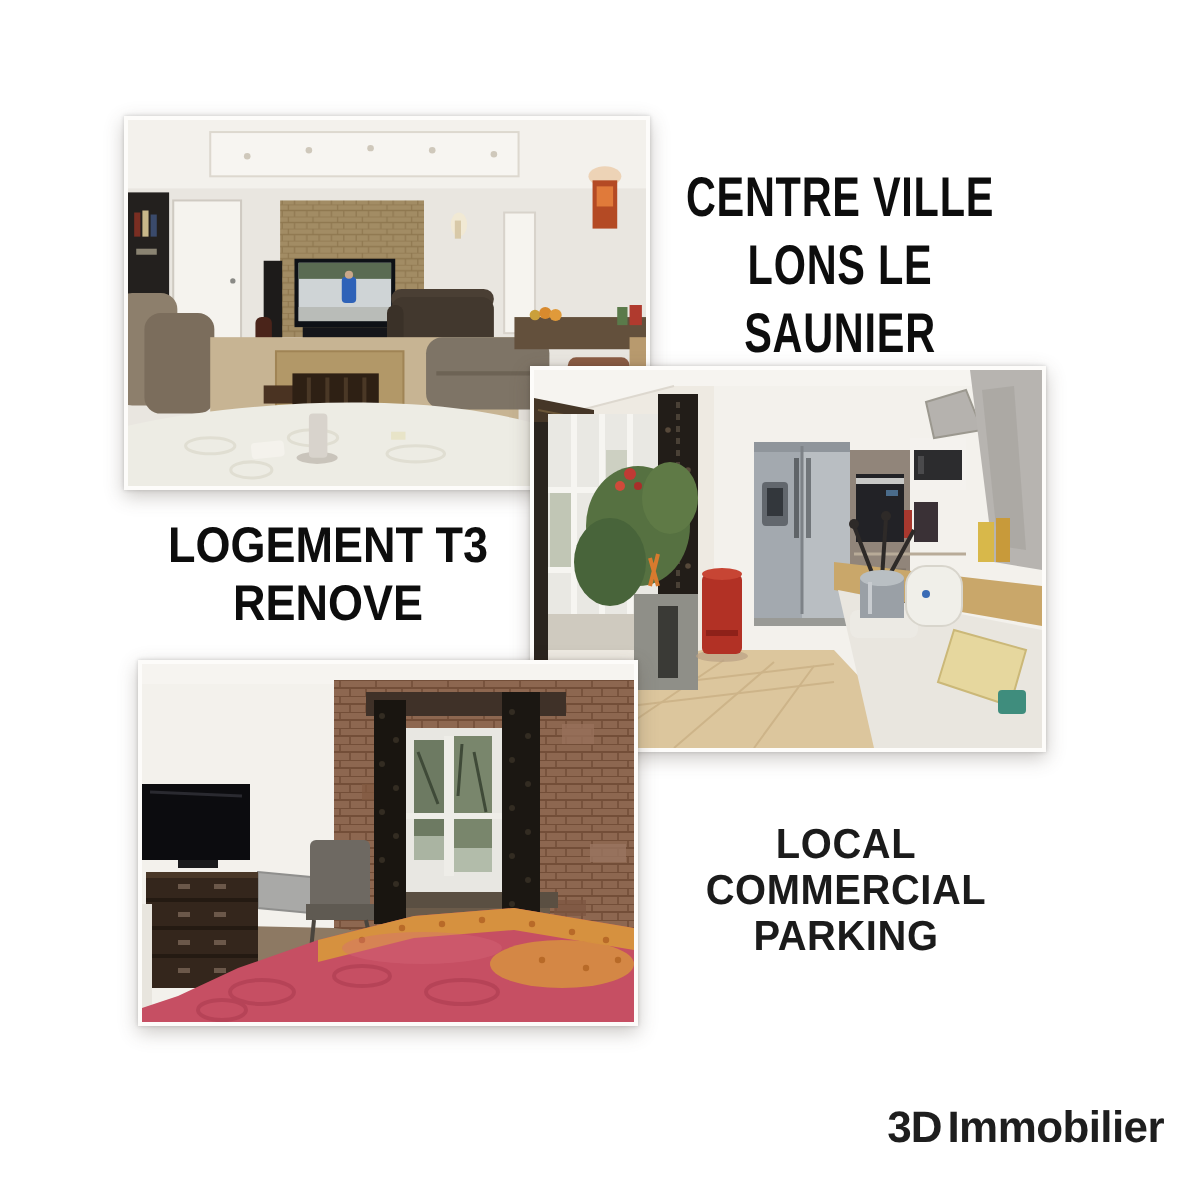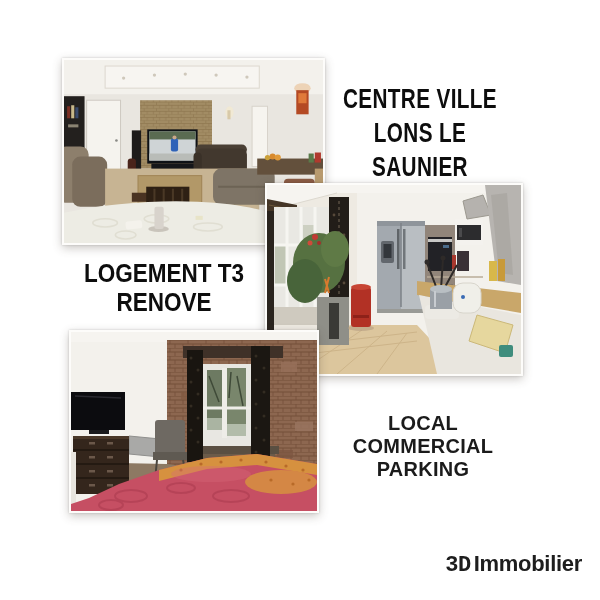--- a/index.html
+++ b/index.html
@@ -18,21 +18,21 @@
   .photo-bedroom{left:69px; top:330px; width:250px;height:183px;z-index:3;}
   .caption{position:absolute;z-index:5;text-align:center;font-weight:bold;color:#0d0d0d;}
   .cap-headline{left:308px;top:82px;width:224px;font-size:28px;line-height:34px;
     letter-spacing:.5px;transform:scaleX(.74);transform-origin:50% 50%;}
   .cap-logement{left:58px;top:259px;width:212px;font-size:25px;line-height:29px;
     transform:scaleX(.90);transform-origin:50% 50%;}
   .cap-local{left:312px;top:411px;width:222px;font-size:21px;line-height:23px;
     letter-spacing:.3px;transform:scaleX(.95);transform-origin:50% 50%;color:#1b1b1b;}
   .branding{position:absolute;z-index:5;left:420px;top:551px;width:162px;
     text-align:right;font-size:22px;color:#1e1e1e;white-space:nowrap;}
-  .branding .b{font-weight:bold;letter-spacing:-.5px;font-family:Liberation Mono, monospace;}
+  .branding .b{font-weight:bold;letter-spacing:-.5px;}
   .branding .n{font-weight:bold;margin-left:3px;letter-spacing:-.3px;}
 </style>
 </head>
 <body>
 
 <div class="stage">
 
   <figure class="photo photo-living" style="margin:0">
     <svg viewBox="0 0 252 182" preserveAspectRatio="none">
       <defs>

